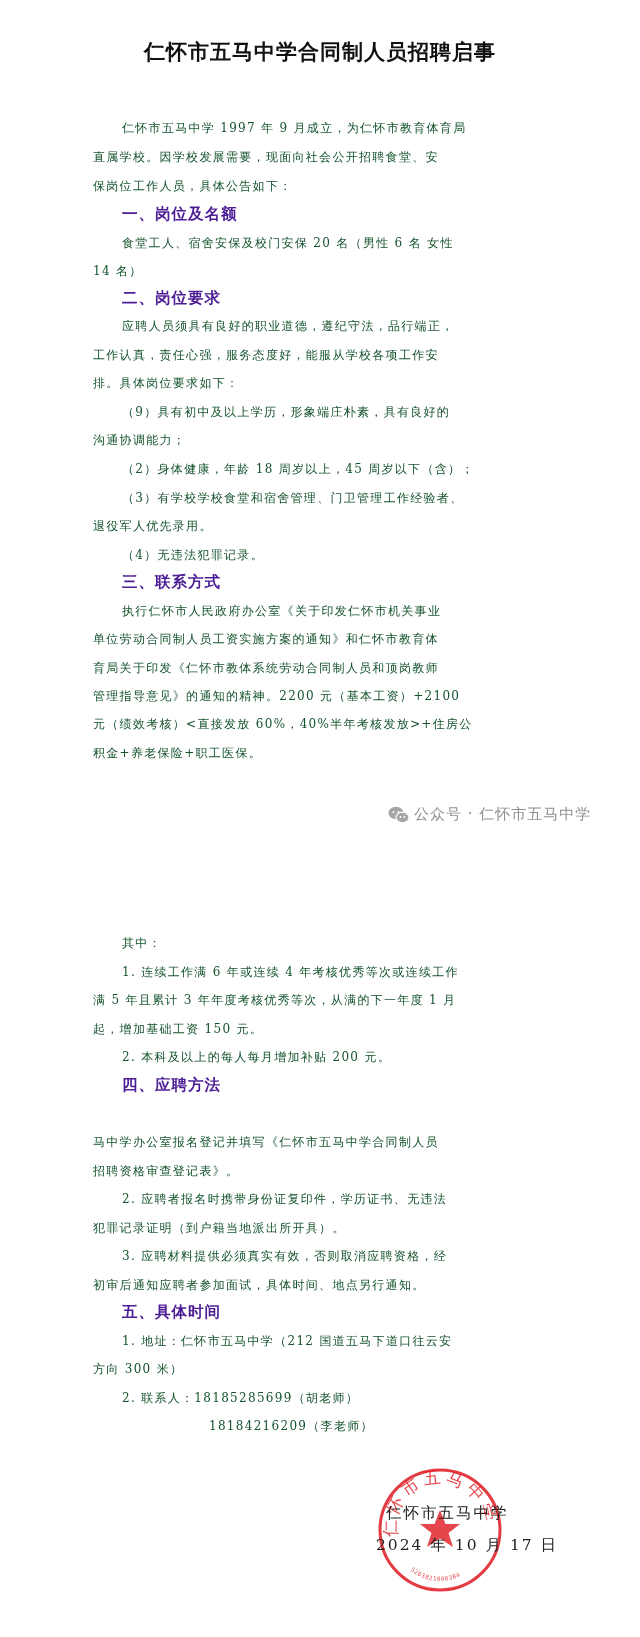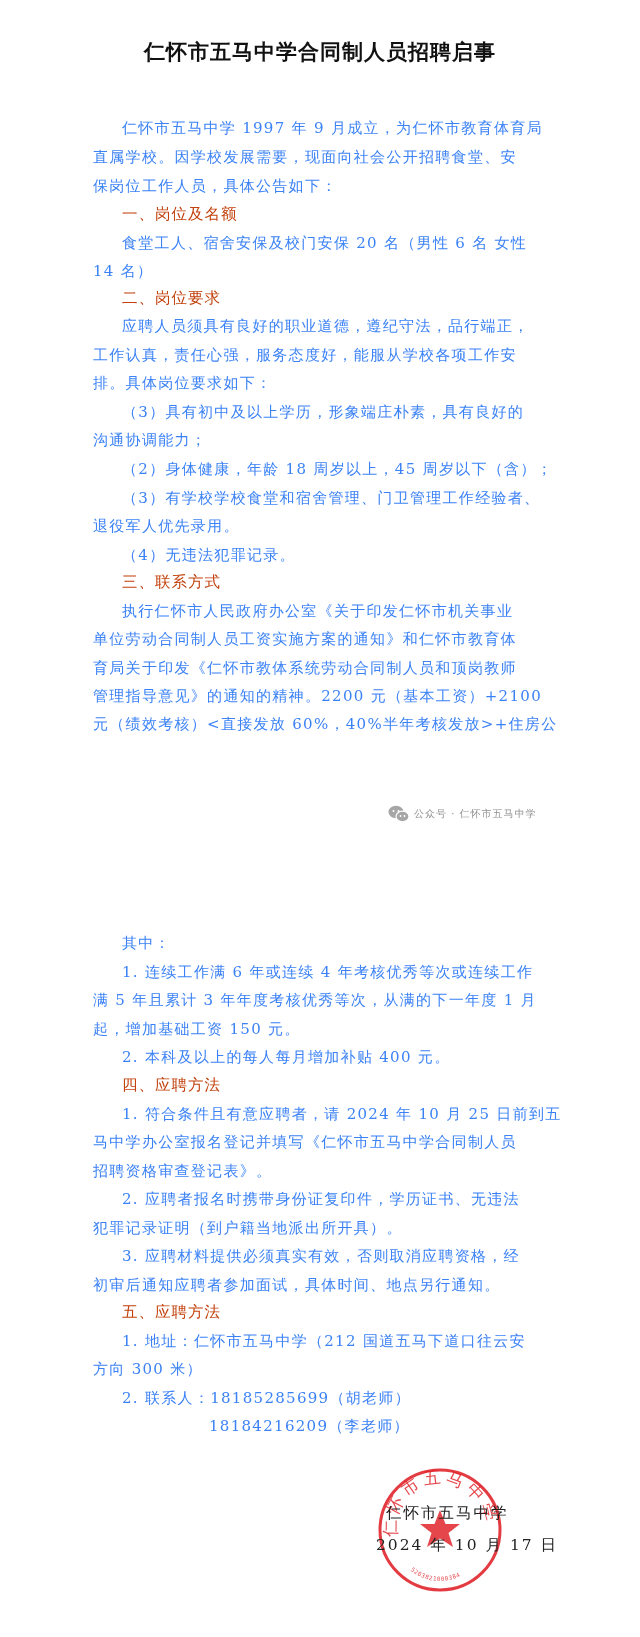--- a/index.html
+++ b/index.html
@@ -1,26 +1,26 @@
 <!DOCTYPE html>
 <html><head>
 <meta charset="utf-8">
 <style>
   html, body { margin: 0; padding: 0; background: #ffffff; }
   body { width: 640px; height: 1637px; position: relative; overflow: hidden;
          font-family: "DejaVu Serif", "Liberation Serif", serif; color: #2a2a2a; }
   .page { position: absolute; left: 0; top: 0; width: 640px; height: 1637px; }
   .title { position: absolute; left: 0; top: 38px; width: 640px; text-align: center;
            font-size: 21px; font-weight: bold; color: #111; letter-spacing: 1px; }
-  .line { position: absolute; left: 93px; font-size: 15px; line-height: 20px;
-          white-space: nowrap; color: #3b82f6; letter-spacing: 1.3px; }
+  .line { position: absolute; left: 93px; font-size: 12px; line-height: 20px;
+          white-space: nowrap; color: #14532d; letter-spacing: 1.3px; }
   .indent { left: 122px; }
-  .heading { font-family: "DejaVu Sans", "Liberation Sans", sans-serif; font-weight: normal;
-             color: #c2410c; font-size: 15.5px; letter-spacing: 1px; }
-  .watermark { position: absolute; left: 388px; top: 805px; font-size: 10px; color: #8f8f8f;
+  .heading { font-family: "DejaVu Sans", "Liberation Sans", sans-serif; font-weight: bold;
+             color: #4c1d95; font-size: 15.5px; letter-spacing: 1px; }
+  .watermark { position: absolute; left: 388px; top: 805px; font-size: 15px; color: #8f8f8f;
                font-family: "DejaVu Sans", "Liberation Sans", sans-serif; letter-spacing: 1px;
                display: flex; align-items: center; gap: 4px; }
   .wm-icon { width: 22px; height: 18px; display: inline-block; }
   .stamp { position: absolute; left: 376px; top: 1466px; width: 128px; height: 128px; }
   .sig { position: absolute; font-size: 15.5px; color: #222; letter-spacing: 2px; white-space: nowrap; }
 </style>
 </head>
 <body>
 
 <div class="page">
@@ -32,62 +32,62 @@
   <div class="line" style="top:147px">直属学校。因学校发展需要，现面向社会公开招聘食堂、安</div>
 
   <div class="line indent heading" style="top:204px">一、岗位及名额</div>
   <div class="line indent" style="top:233px">食堂工人、宿舍安保及校门安保 20 名（男性 6 名  女性</div>
   <div class="line" style="top:261px">14 名）</div>
 
   <div class="line indent heading" style="top:288px">二、岗位要求</div>
   <div class="line indent" style="top:316px">应聘人员须具有良好的职业道德，遵纪守法，品行端正，</div>
   <div class="line" style="top:345px">工作认真，责任心强，服务态度好，能服从学校各项工作安</div>
   <div class="line" style="top:373px">排。具体岗位要求如下：</div>
-  <div class="line indent" style="top:402px">（3）具有初中及以上学历，形象端庄朴素，具有良好的</div>
+  <div class="line indent" style="top:402px">（9）具有初中及以上学历，形象端庄朴素，具有良好的</div>
   <div class="line" style="top:430px">沟通协调能力；</div>
   <div class="line indent" style="top:459px">（2）身体健康，年龄 18 周岁以上，45 周岁以下（含）；</div>
   <div class="line indent" style="top:488px">（3）有学校学校食堂和宿舍管理、门卫管理工作经验者、</div>
   <div class="line" style="top:516px">退役军人优先录用。</div>
   <div class="line indent" style="top:545px">（4）无违法犯罪记录。</div>
 
   <div class="line indent heading" style="top:572px">三、联系方式</div>
   <div class="line indent" style="top:601px">执行仁怀市人民政府办公室《关于印发仁怀市机关事业</div>
   <div class="line" style="top:629px">单位劳动合同制人员工资实施方案的通知》和仁怀市教育体</div>
   <div class="line" style="top:658px">育局关于印发《仁怀市教体系统劳动合同制人员和顶岗教师</div>
   <div class="line" style="top:686px">管理指导意见》的通知的精神。2200 元（基本工资）+2100</div>
   <div class="line" style="top:714px">元（绩效考核）&lt;直接发放 60%，40%半年考核发放&gt;+住房公</div>
+  <div class="line" style="top:743px">积金+养老保险+职工医保。</div>
 
   <div class="watermark">
     <svg class="wm-icon" viewBox="0 0 22 18">
       <ellipse cx="8" cy="7" rx="7.5" ry="6.2" fill="#a6a6a6"></ellipse>
       <ellipse cx="14.5" cy="11.5" rx="6.5" ry="5.4" fill="#a6a6a6" stroke="#fff" stroke-width="1.2"></ellipse>
       <circle cx="5.5" cy="6" r="1" fill="#fff"></circle>
       <circle cx="10.5" cy="6" r="1" fill="#fff"></circle>
       <circle cx="12.5" cy="11" r="0.9" fill="#fff"></circle>
       <circle cx="16.5" cy="11" r="0.9" fill="#fff"></circle>
     </svg>
     <span>公众号 · 仁怀市五马中学</span>
   </div>
 
   <div class="line indent" style="top:933px">其中：</div>
   <div class="line indent" style="top:962px">1. 连续工作满 6 年或连续 4 年考核优秀等次或连续工作</div>
   <div class="line" style="top:990px">满 5 年且累计 3 年年度考核优秀等次，从满的下一年度 1 月</div>
   <div class="line" style="top:1019px">起，增加基础工资 150 元。</div>
-  <div class="line indent" style="top:1047px">2. 本科及以上的每人每月增加补贴 400 元。</div>
+  <div class="line indent" style="top:1047px">2. 本科及以上的每人每月增加补贴 200 元。</div>
 
   <div class="line indent heading" style="top:1075px">四、应聘方法</div>
-  <div class="line indent" style="top:1104px">1. 符合条件且有意应聘者，请 2024 年 10 月 25 日前到五</div>
   <div class="line" style="top:1132px">马中学办公室报名登记并填写《仁怀市五马中学合同制人员</div>
   <div class="line" style="top:1161px">招聘资格审查登记表》。</div>
   <div class="line indent" style="top:1189px">2. 应聘者报名时携带身份证复印件，学历证书、无违法</div>
   <div class="line" style="top:1218px">犯罪记录证明（到户籍当地派出所开具）。</div>
   <div class="line indent" style="top:1246px">3. 应聘材料提供必须真实有效，否则取消应聘资格，经</div>
   <div class="line" style="top:1275px">初审后通知应聘者参加面试，具体时间、地点另行通知。</div>
 
-  <div class="line indent heading" style="top:1302px">五、应聘方法</div>
+  <div class="line indent heading" style="top:1302px">五、具体时间</div>
   <div class="line indent" style="top:1331px">1.  地址：仁怀市五马中学（212 国道五马下道口往云安</div>
   <div class="line" style="top:1359px">方向 300 米）</div>
   <div class="line indent" style="top:1388px">2.  联系人：18185285699（胡老师）</div>
   <div class="line" style="top:1416px; left:209px">18184216209（李老师）</div>
 
   <svg class="stamp" viewBox="0 0 128 128">
     <defs>
       <path id="arcPath" d="M 22 74 A 44 44 0 1 1 106 74"></path>
       <path id="codePath" d="M 30 100 A 46 46 0 0 0 98 100"></path>
     </defs>

